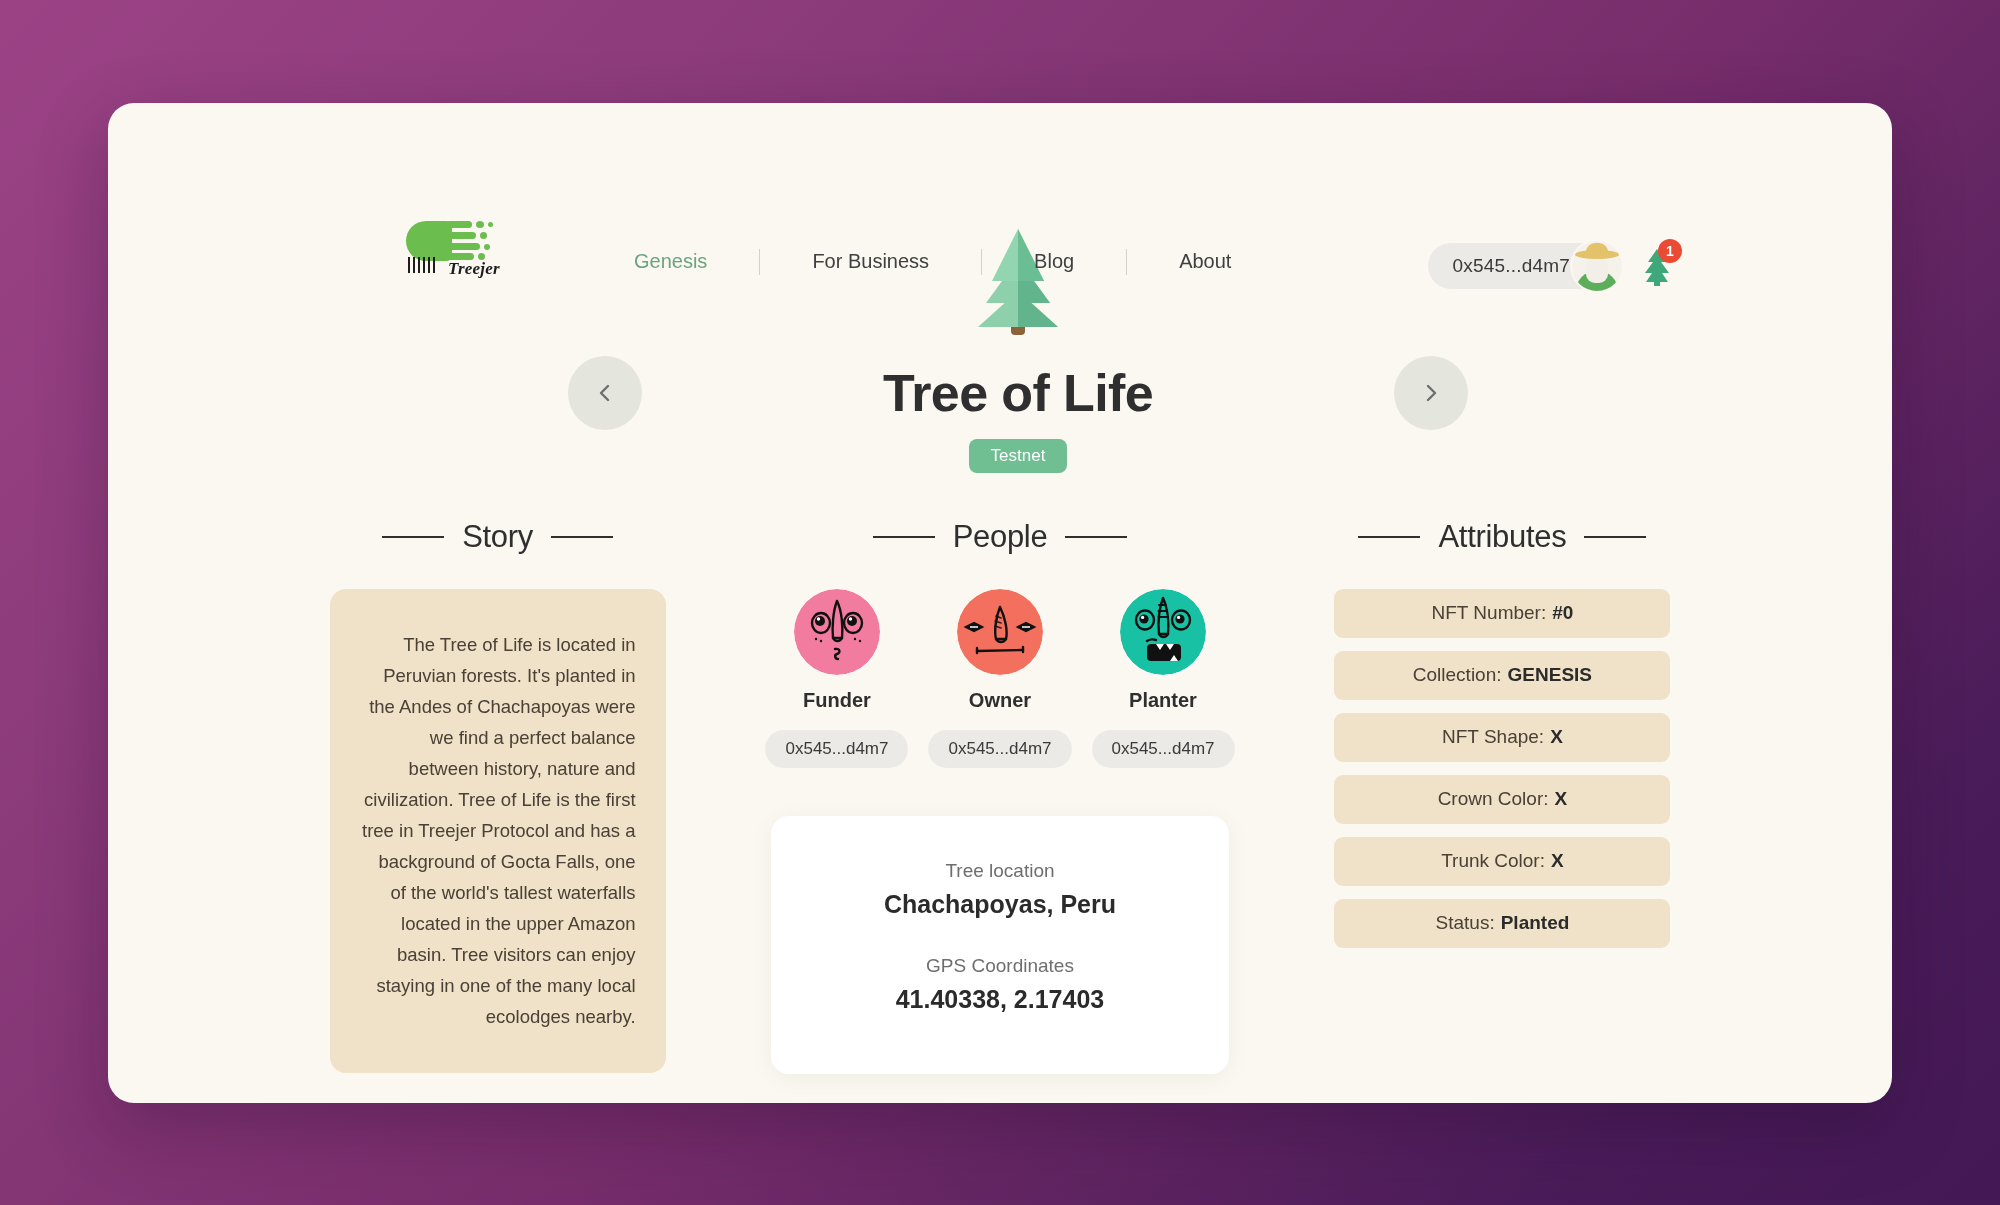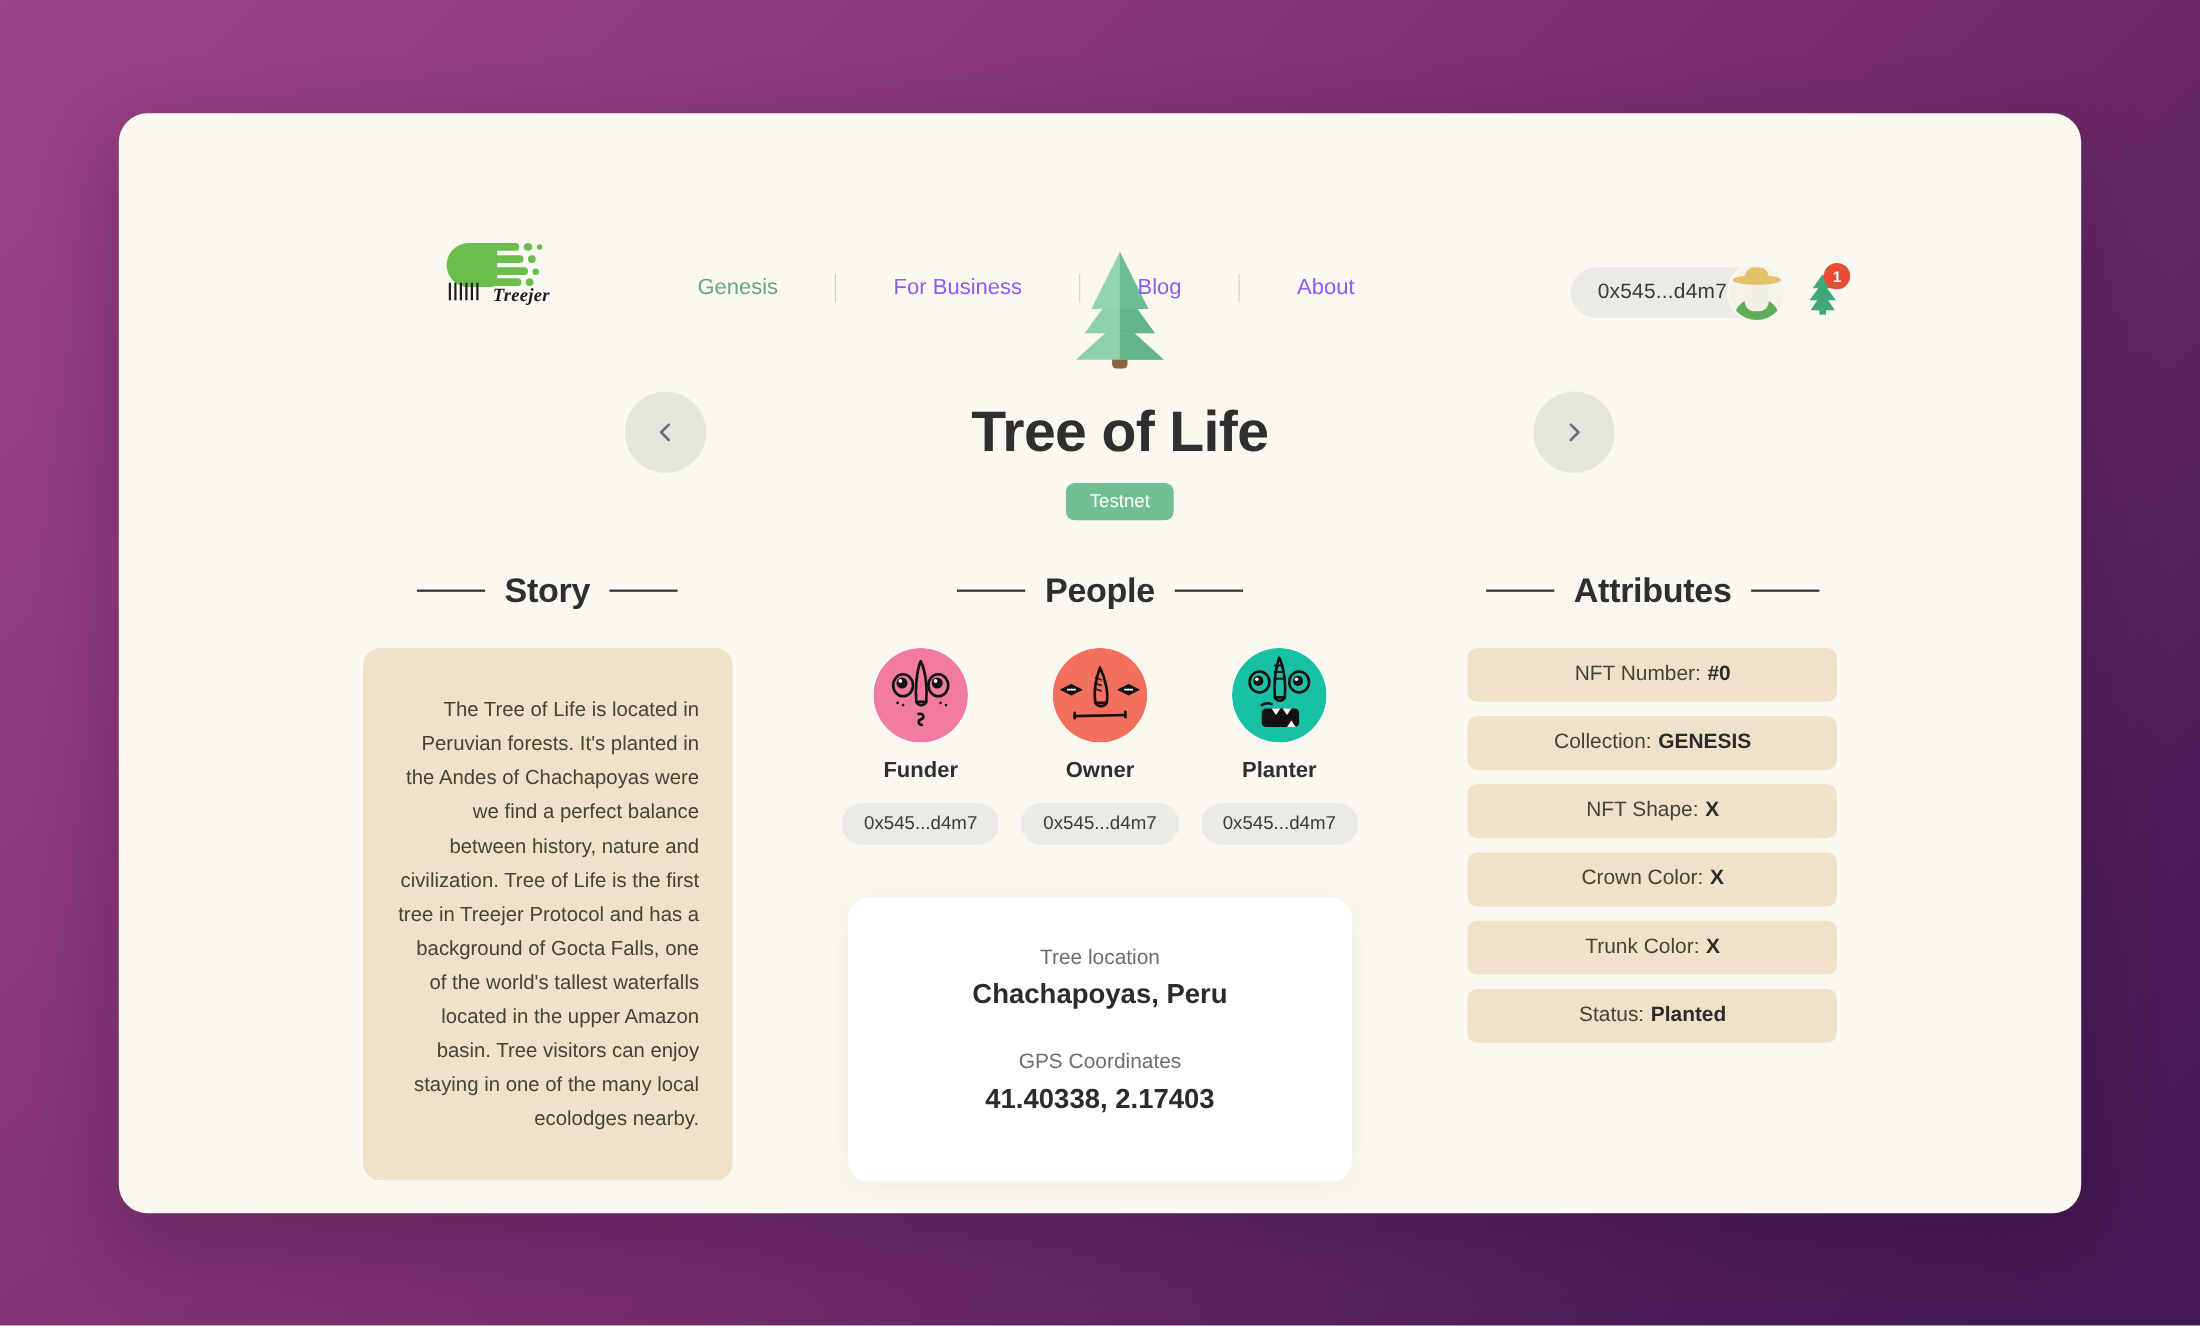--- a/index.html
+++ b/index.html
@@ -27,21 +27,21 @@
   .logo-blob { position: absolute; left: 0; top: 2px; width: 46px; height: 40px;
                background: #6BBE4E; border-radius: 22px 6px 6px 22px; }
   .lg-bar { position: absolute; background: #6BBE4E; border-radius: 7px; height: 7px; }
   .lg-dot { position: absolute; background: #6BBE4E; border-radius: 50%; }
   .logo-roots { position: absolute; left: 2px; top: 38px; width: 44px; height: 18px; display: flex; gap: 3px; }
   .logo-roots i { display: block; width: 2px; height: 16px; background: #1d1d1d; }
   .logo-text { position: absolute; left: 42px; top: 40px; font-size: 17px; font-style: italic;
                font-weight: 700; color: #1d1d1d; font-family: "Liberation Serif", serif; letter-spacing: .2px; }
 
   .nav { position: absolute; left: 520px; top: 146px; display: flex; align-items: center; gap: 0; }
-  .nav a { font-size: 20px; color: #8b5cf6; text-decoration: none; padding: 0 6px; white-space: nowrap; }
+  .nav a { font-size: 20px; color: #404040; text-decoration: none; padding: 0 6px; white-space: nowrap; }
   .nav a.active { color: #6BA47F; }
   .nav .sep { width: 1px; height: 26px; background: #D6D2C7; margin: 0 46px; }
 
   .hdr-right { position: absolute; right: 212px; top: 140px; display: flex; align-items: center; gap: 18px; }
   .wallet-chip { display: flex; align-items: center; background: #ECEAE6; border-radius: 30px;
                  height: 46px; padding-left: 24px; padding-right: 46px; position: relative; }
   .wallet-chip span { font-size: 19px; color: #3A3A3A; letter-spacing: .2px; }
   .avatar-hat { position: absolute; right: -8px; top: -4px; width: 54px; height: 54px; border-radius: 50%;
                 background: #F5F2EC; overflow: hidden; border: 2px solid #FBF8F2; }
   .ah-body { position: absolute; left: 50%; top: 30px; transform: translateX(-50%);
@@ -73,21 +73,21 @@
   .testnet { margin-top: 16px; background: #6FBF93; color: #fff; font-size: 17px;
              padding: 7px 22px; border-radius: 8px; }
 
   
   .columns { display: flex; margin-top: 46px; padding: 0 148px; gap: 0; align-items: flex-start; }
   .col { flex: 1; display: flex; flex-direction: column; align-items: center; }
   .col.people { flex: 1.08; } 
 
   .sec-head { display: flex; align-items: center; gap: 18px; margin-bottom: 34px; }
   .sec-head .rule { width: 62px; height: 2px; background: #2F2F2F; }
-  .sec-head h2 { font-size: 31px; font-weight: 700; color: #2F2F2F; letter-spacing: -.3px; }
+  .sec-head h2 { font-size: 31px; font-weight: 400; color: #2F2F2F; letter-spacing: -.3px; }
 
   .story-card { background: #EFE2C8; border-radius: 16px; width: 336px; padding: 40px 30px;
                 text-align: right; }
   .story-card p { font-size: 18.5px; line-height: 1.68; color: #4A4035; }
 
   .people-row { display: flex; gap: 20px; justify-content: flex-start; }
   .person { display: flex; flex-direction: column; align-items: center; }
   .p-avatar { width: 86px; height: 86px; border-radius: 50%; overflow: hidden; }
   .p-role { margin-top: 14px; font-size: 20px; color: #2F2F2F; font-weight: 600; }
   .p-addr { margin-top: 18px; background: #ECEAE6; border-radius: 22px; padding: 9px 20px;

